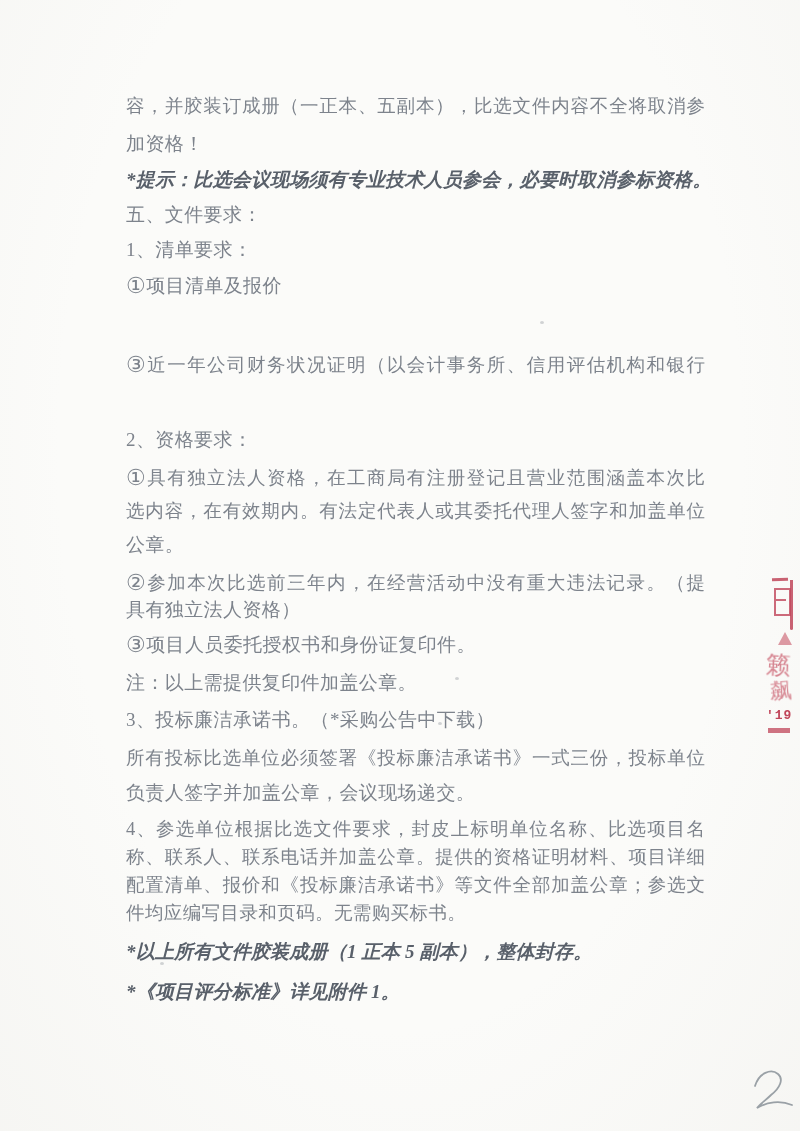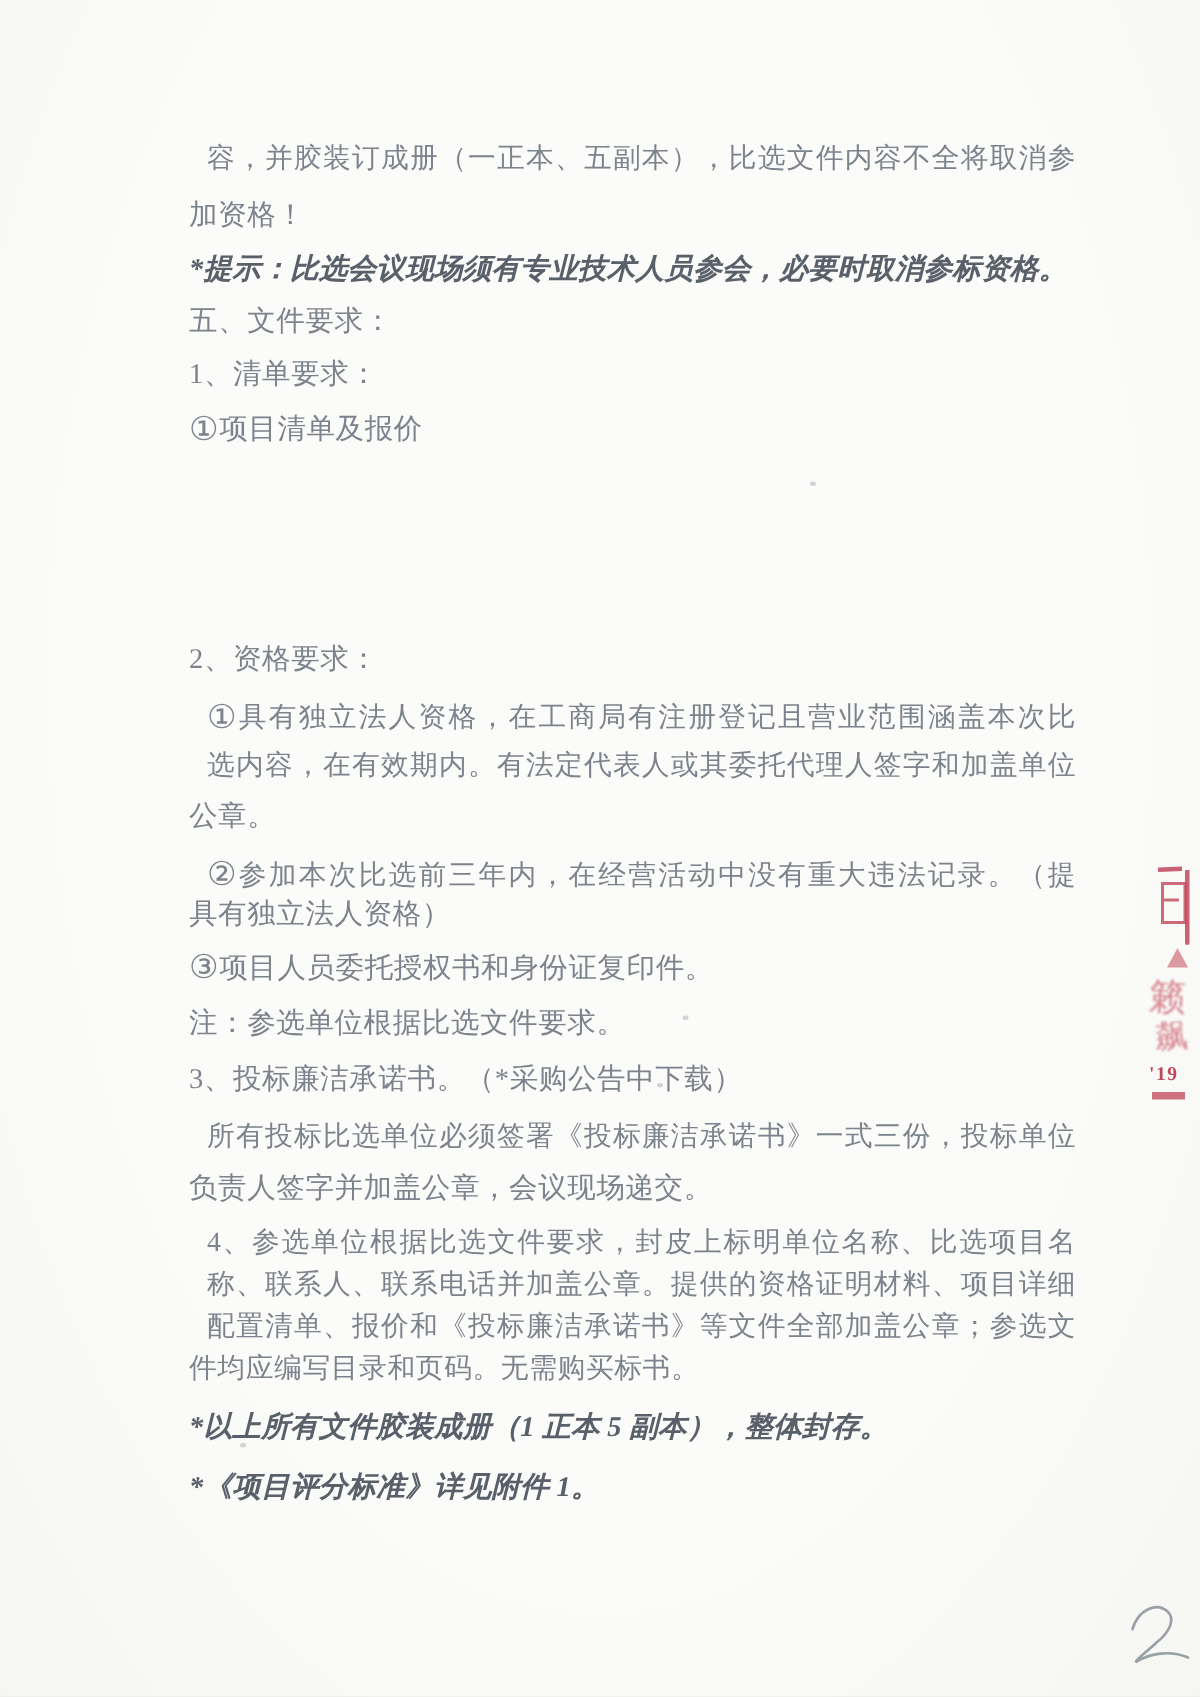--- a/index.html
+++ b/index.html
@@ -23,67 +23,67 @@
     color:var(--ink,#7d838c);
     filter:blur(0.25px);
     white-space:nowrap;
   }
   .fill{
     white-space:normal;
     text-align:justify;
     text-align-last:justify;
     letter-spacing:0;
     font-size:18.5px;
-    margin-left:12px;
   }
   .bold{
     font-weight:700;
     color:var(--ink_bold,#59606a);
     letter-spacing:0.2px;
     font-style:italic;
   }
   .tight{font-size:18.5px;}
   .circ{font-size:22px;vertical-align:-1px;}
   
   .stamp{position:absolute;left:762px;top:572px;width:38px;height:172px;color:var(--stamp_red,#c0465a);}
   .stamp .bar-top{position:absolute;left:10px;top:6px;width:16px;height:3px;background:currentColor;transform:rotate(-2deg);opacity:.85;}
   .stamp .box{position:absolute;left:12px;top:16px;width:13px;height:24px;border:2.5px solid currentColor;opacity:.8;}
   .stamp .box-inner{position:absolute;left:14px;top:27px;width:10px;height:2px;background:currentColor;opacity:.8;}
   .stamp .vbar{position:absolute;left:28px;top:8px;width:3px;height:50px;background:currentColor;opacity:.85;border-radius:0 0 2px 2px;}
   .stamp .tri{position:absolute;left:16px;top:60px;width:0;height:0;border-left:7px solid transparent;border-right:7px solid transparent;border-bottom:13px solid var(--stamp_pink,#d0717f);opacity:.7;filter:blur(.5px);}
   .stamp .g1{position:absolute;left:4px;top:76px;font-size:25px;color:var(--stamp_pink,#d0717f);filter:blur(.7px);transform:rotate(3deg);opacity:.85;}
   .stamp .g2{position:absolute;left:8px;top:104px;font-size:22px;color:var(--stamp_pink,#d0717f);filter:blur(.7px);transform:rotate(-4deg);opacity:.8;}
-  .stamp .digits{position:absolute;left:4px;top:136px;font-size:13px;font-weight:700;font-family:Liberation Serif, serif;letter-spacing:1px;filter:blur(.3px);text-align:center;}
+  .stamp .digits{position:absolute;left:4px;top:136px;font-size:13px;font-weight:700;font-family:Liberation Mono, monospace;letter-spacing:1px;filter:blur(.3px);text-align:center;}
   .stamp .bar-bottom{position:absolute;left:6px;top:156px;width:22px;height:5px;background:currentColor;opacity:.75;filter:blur(.4px);}
   .speck{position:absolute;width:4px;height:3px;background:#aeb2b6;border-radius:50%;opacity:.55;filter:blur(.4px);}
   .pagenum{position:absolute;left:748px;top:1064px;}
 </style>
 </head>
 <body>
 
 <div class="page">
 
   <div class="ln fill" style="top:96px">容，并胶装订成册（一正本、五副本），比选文件内容不全将取消参</div>
   <div class="ln" style="top:133px">加资格！</div>
   <div class="ln bold" style="top:169px">*提示：比选会议现场须有专业技术人员参会，必要时取消参标资格。</div>
   <div class="ln" style="top:204px">五、文件要求：</div>
   <div class="ln" style="top:239px">1、清单要求：</div>
 
   <div class="ln" style="top:273px"><span class="circ">①</span><span>项目清单及报价</span></div>
+  <div class="ln fill" style="top:352px"><span class="circ">③</span><span>近一年公司财务状况证明（以会计事务所、信用评估机构和银行</span></div>
 
   <div class="ln" style="top:429px">2、资格要求：</div>
   <div class="ln fill" style="top:465px"><span class="circ">①</span><span>具有独立法人资格，在工商局有注册登记且营业范围涵盖本次比</span></div>
   <div class="ln fill" style="top:501px">选内容，在有效期内。有法定代表人或其委托代理人签字和加盖单位</div>
   <div class="ln" style="top:534px">公章。</div>
 
   <div class="ln fill" style="top:570px"><span class="circ">②</span><span>参加本次比选前三年内，在经营活动中没有重大违法记录。（提</span></div>
   <div class="ln" style="top:599px">具有独立法人资格）</div>
 
   <div class="ln" style="top:632px"><span class="circ">③</span><span>项目人员委托授权书和身份证复印件。</span></div>
-  <div class="ln" style="top:672px">注：参选单位根据比选文件要求。</div>
+  <div class="ln" style="top:672px">注：以上需提供复印件加盖公章。</div>
   <div class="ln" style="top:709px">3、投标廉洁承诺书。（*采购公告中下载）</div>
 
   <div class="ln fill" style="top:748px">所有投标比选单位必须签署《投标廉洁承诺书》一式三份，投标单位</div>
   <div class="ln" style="top:782px">负责人签字并加盖公章，会议现场递交。</div>
 
   <div class="ln fill tight" style="top:819px">4、参选单位根据比选文件要求，封皮上标明单位名称、比选项目名</div>
   <div class="ln fill tight" style="top:847px">称、联系人、联系电话并加盖公章。提供的资格证明材料、项目详细</div>
   <div class="ln fill tight" style="top:875px">配置清单、报价和《投标廉洁承诺书》等文件全部加盖公章；参选文</div>
   <div class="ln tight" style="top:903px">件均应编写目录和页码。无需购买标书。</div>
 

